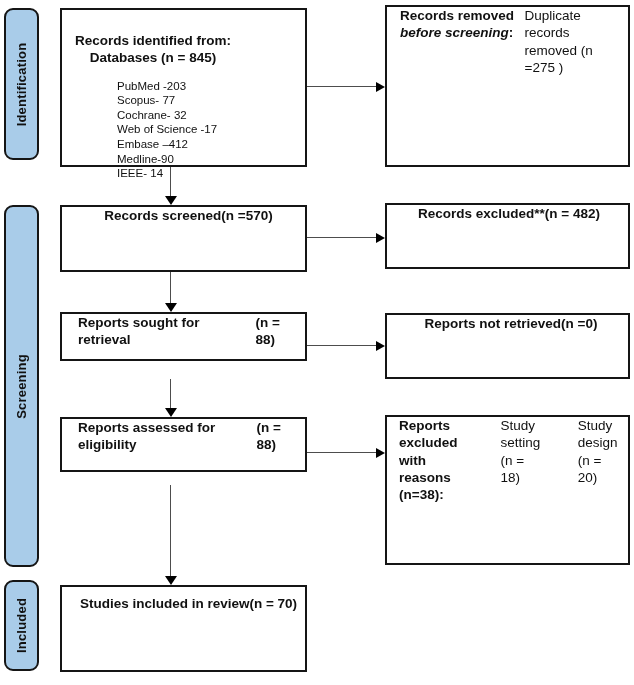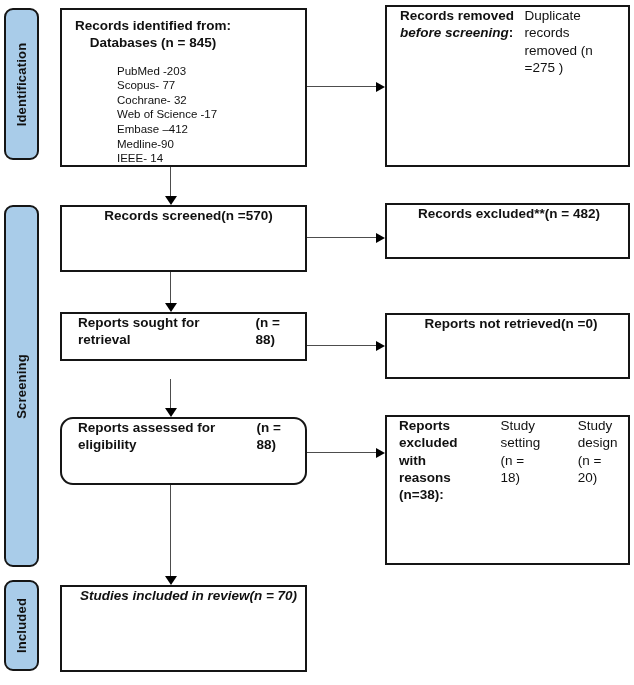--- a/index.html
+++ b/index.html
@@ -35,39 +35,39 @@
     background:#fff;
     border:2px solid #151515;
     box-sizing:border-box;
     font-size:13.5px;line-height:1.28;
   }
   .leftcol{left:60px;width:247px;}
   .rightcol{left:385px;width:245px;}
   .bold{font-weight:bold;}
   .center-col{display:flex;justify-content:center;}
 
-  #box-identified{top:8px;height:159px;padding-top:7px;}
+  #box-identified{top:8px;height:159px;padding-top:22px;}
   #box-identified .title{
     display:inline-block;margin-left:13px;text-align:center;white-space:nowrap;
     font-weight:bold;
   }
   #box-identified .sources{
     margin:12px 0 0 55px;
     font-size:11.5px;line-height:1.27;font-weight:normal;
   }
   .src-line{display:block;}
 
   #box-screened{top:205px;height:67px;padding:0 6px 0 16px;}
   #box-sought{top:312px;height:49px;padding:0 2px 0 16px;}
-  #box-assessed{top:417px;height:68px;padding:0 6px 0 16px;border-radius:13px;}
-  #box-included{top:585px;height:87px;padding:0 6px 0 16px;font-style:italic;}
+  #box-assessed{top:417px;height:55px;padding:0 6px 0 16px;}
+  #box-included{top:585px;height:87px;padding:8px 6px 0 16px;}
 
   #box-removed{top:5px;height:162px;padding:0 8px 0 13px;}
   #box-removed .detail{font-weight:normal;}
-  #box-excluded{top:203px;height:56px;padding:0 10px 0 13px;}
+  #box-excluded{top:203px;height:66px;padding:0 10px 0 13px;}
   #box-notretrieved{top:313px;height:66px;padding:0 6px 0 13px;}
   #box-reasons{top:415px;height:150px;padding:0 6px 0 12px;}
   #box-reasons .reason{font-weight:normal;margin-left:33px;}
   .it{font-style:italic;}
 
   
   .vline{position:absolute;width:1px;background:#4d4d4d;left:170px;}
   .hline{position:absolute;height:1px;background:#4d4d4d;left:307px;width:69px;}
   .head-down{
     position:absolute;left:165px;width:0;height:0;

